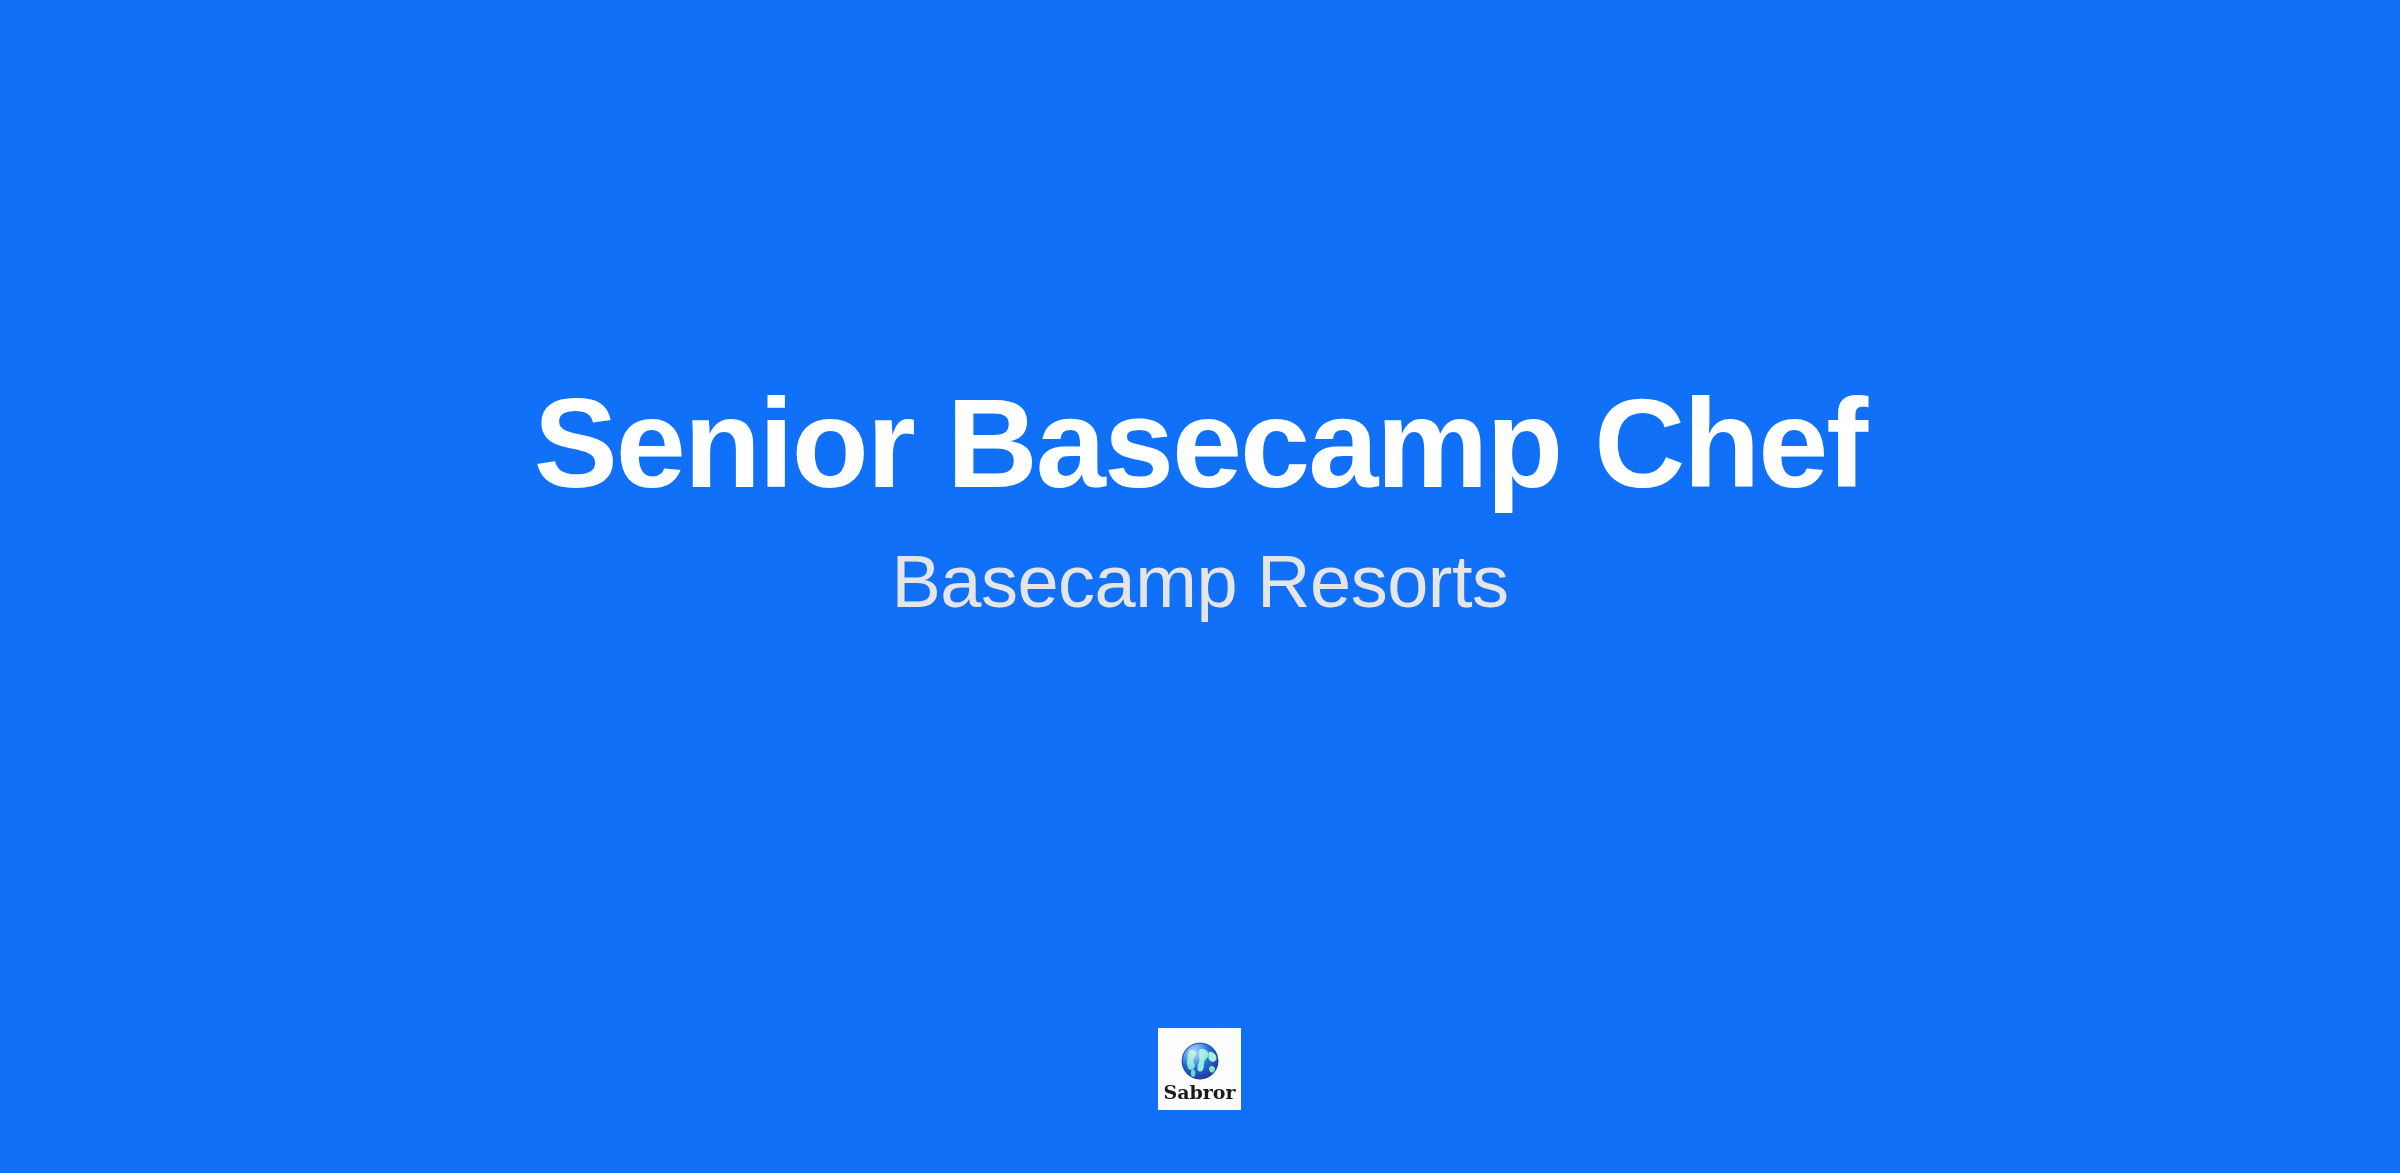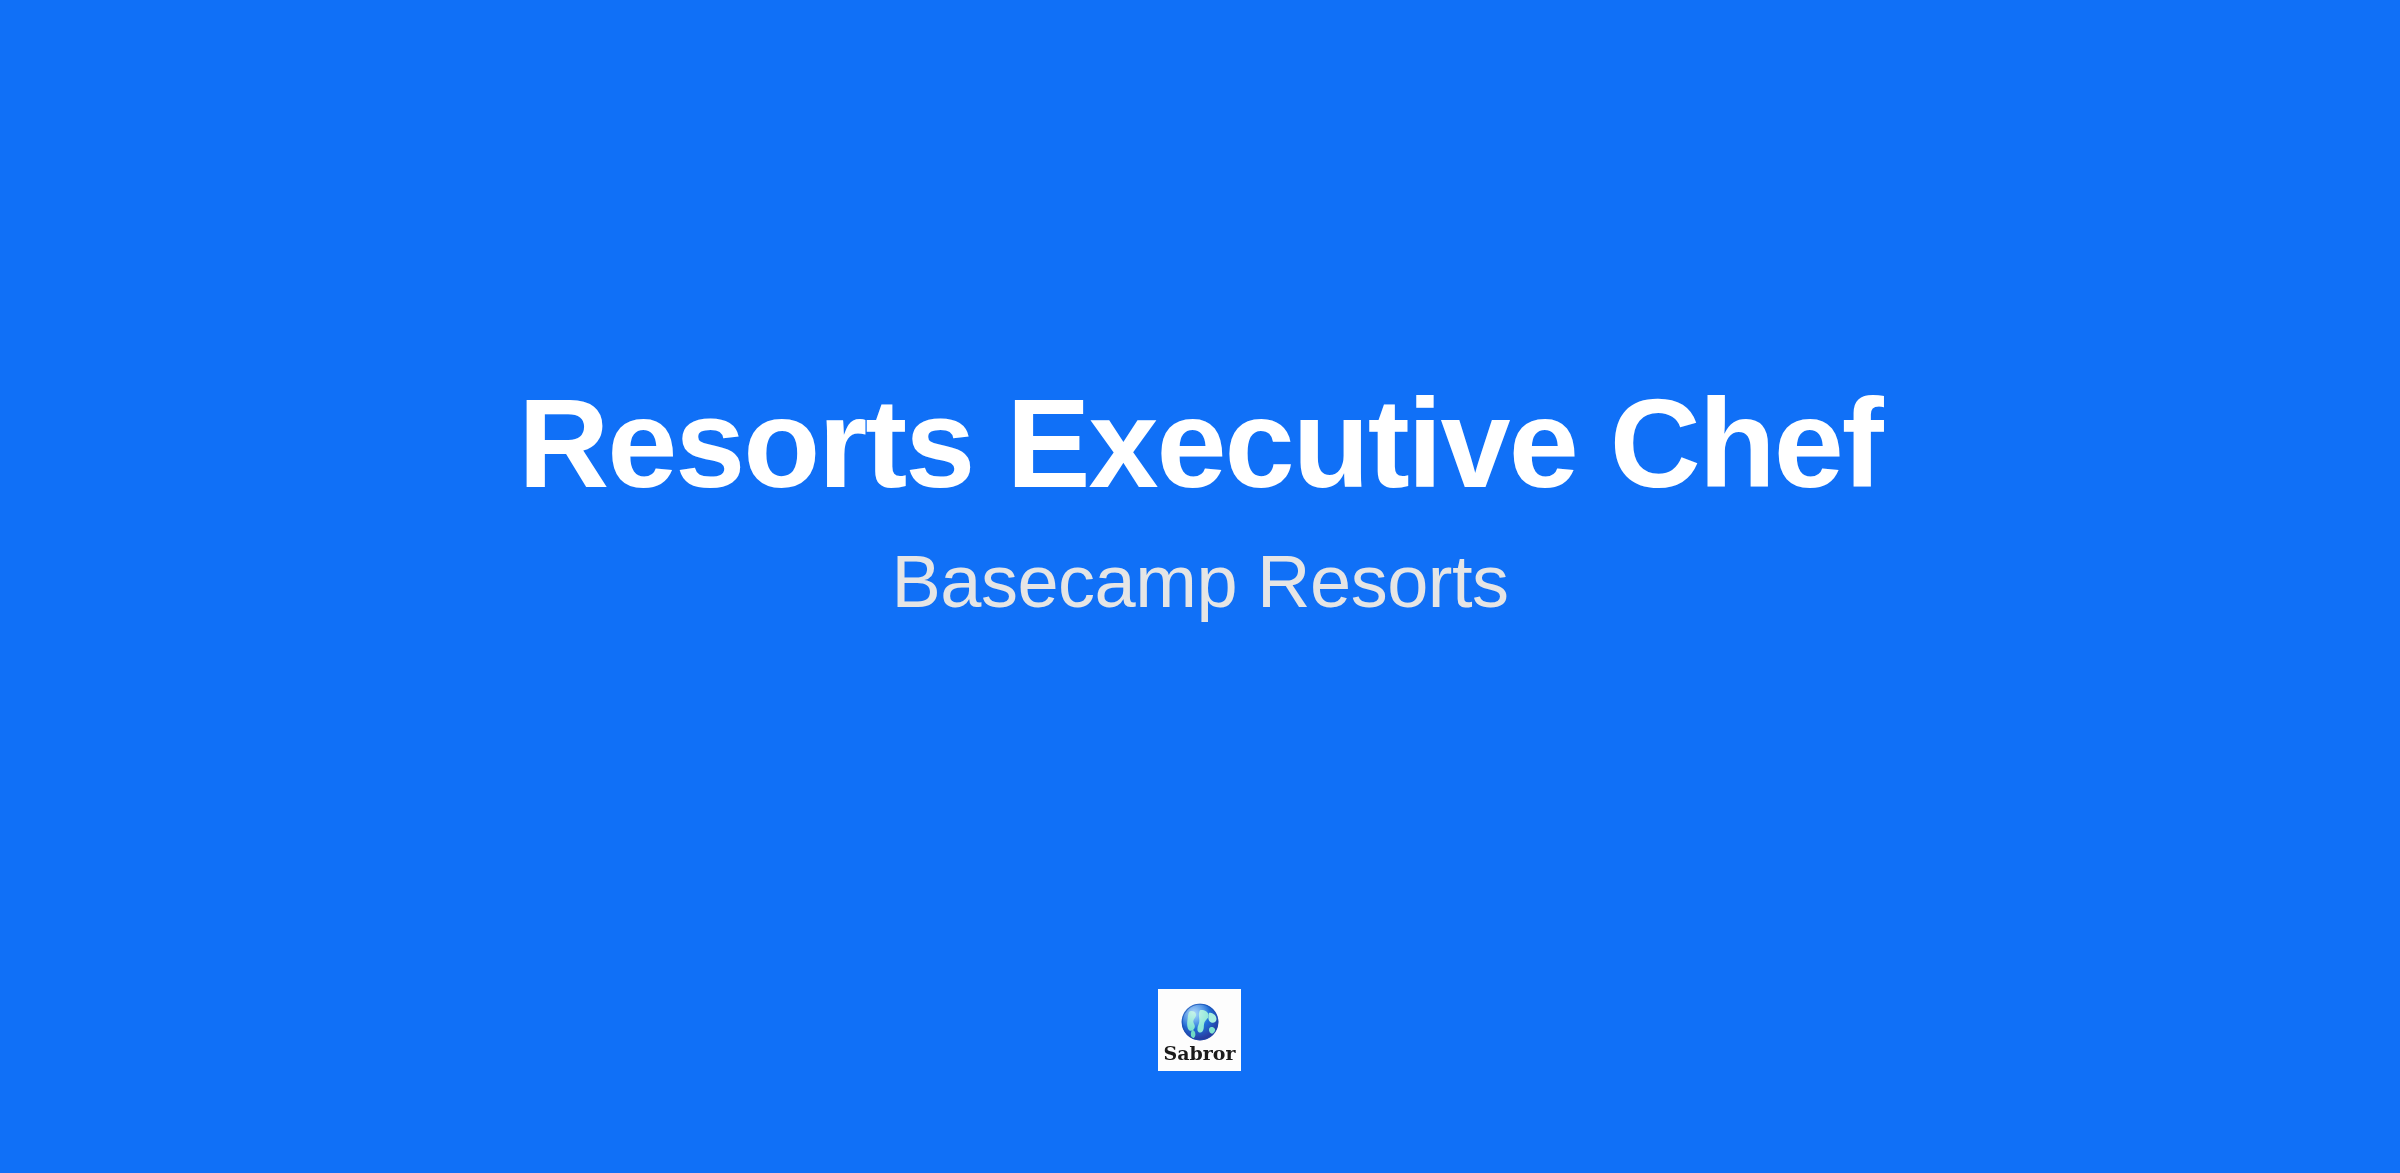--- a/index.html
+++ b/index.html
@@ -64,21 +64,21 @@
     line-height: 1.0;
     color: #e5e5e5;
     letter-spacing: -0.5px;
     white-space: nowrap;
   }
 
   
   .logo-tile {
     position: absolute;
     left: 1158px;
-    top: 989px;
+    top: 1028px;
     width: 83px;
     height: 82px;
     background: #fdfdfd;
     display: flex;
     flex-direction: column;
     align-items: center;
     justify-content: center;
     box-sizing: border-box;
     padding-top: 3px;
   }
@@ -101,21 +101,21 @@
     white-space: nowrap;
   }
 </style>
 </head>
 <body>
 
 <div class="page">
 
   <div class="hero">
 
-    <div class="hero-title">Resorts Executive Chef</div>
+    <div class="hero-title">Senior Basecamp Chef</div>
 
     <div class="hero-subtitle">Basecamp Resorts</div>
 
   </div>
 
   <div class="logo-tile">
 
     <span class="logo-globe-wrap">
       <svg class="logo-globe" viewBox="0 0 64 64" xmlns="http://www.w3.org/2000/svg" aria-hidden="true">
         <defs>

